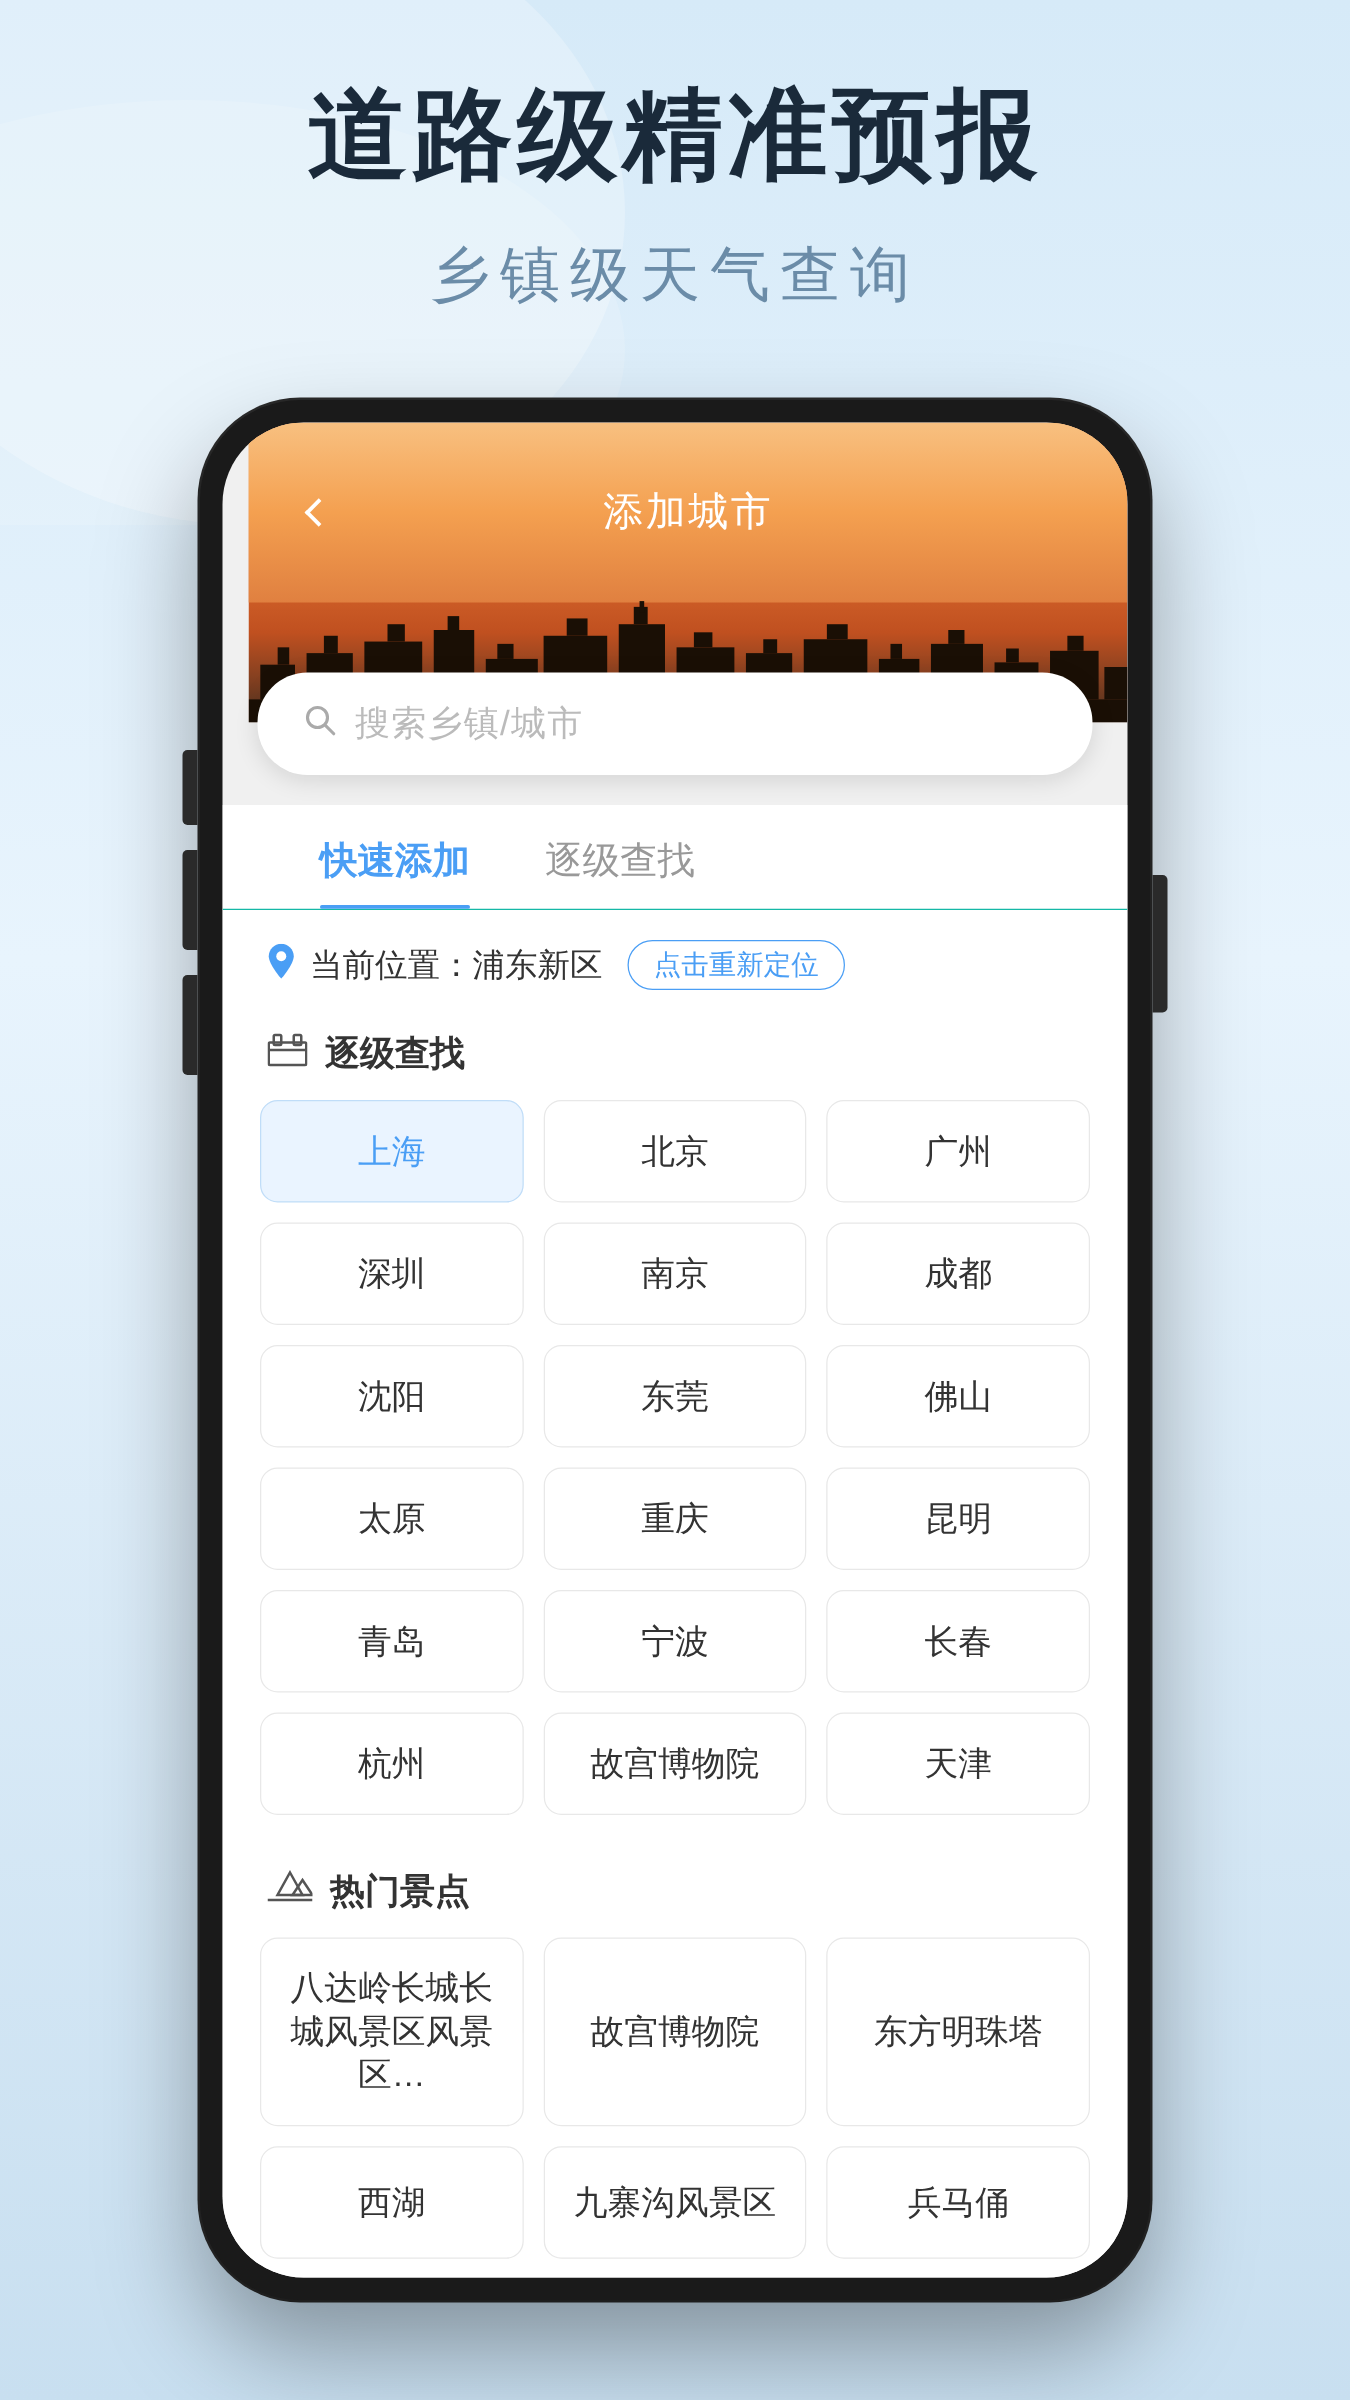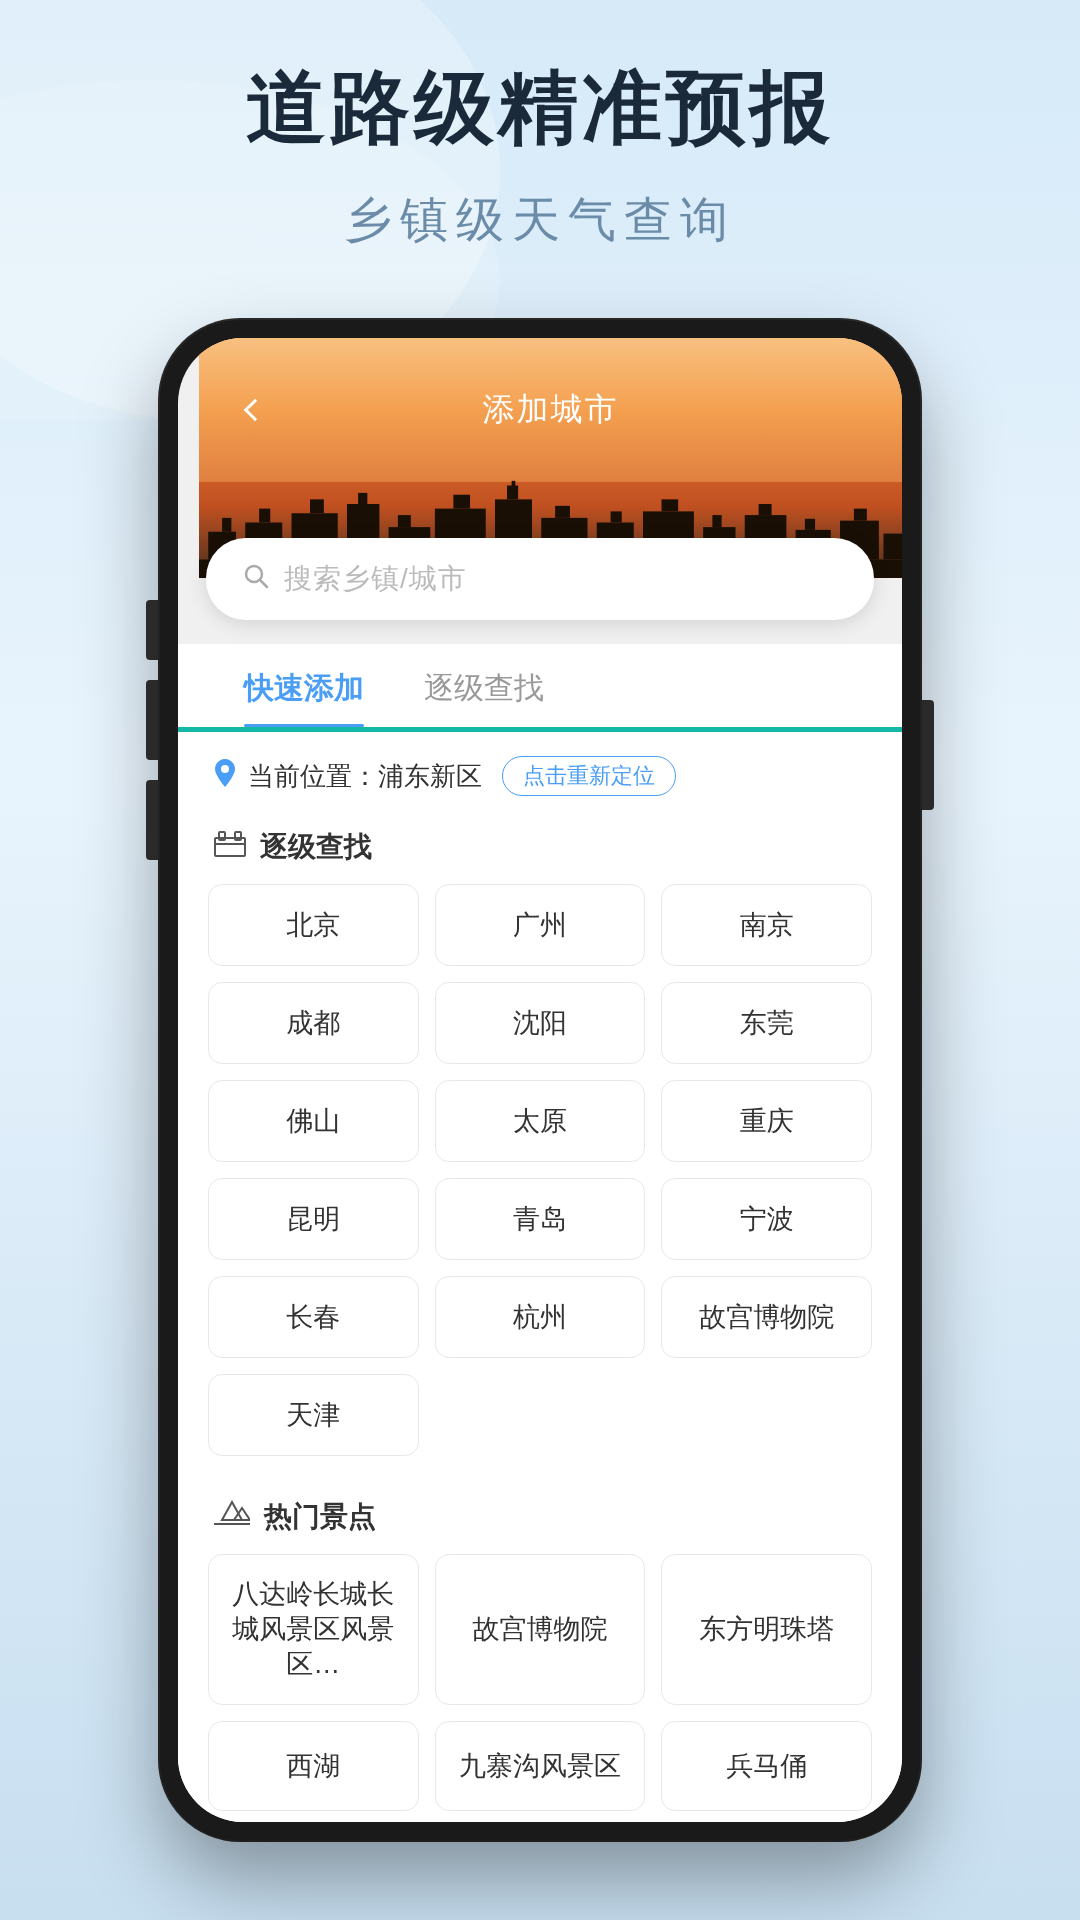--- a/index.html
+++ b/index.html
@@ -223,22 +223,22 @@
       background: white;
       flex: 1;
       margin-top: 24px;
       border-radius: 0;
       padding: 0 0 30px 0;
     }
 
     
     .tabs {
       display: flex;
-      padding: 0 36px;
-      border-bottom: 5px solid #14b8a6;
+      padding: 0 48px;
+      border-bottom: 1px solid #14b8a6;
     }
     .tab {
       padding: 24px 30px 18px;
       font-size: 30px;
       cursor: pointer;
       position: relative;
       color: #999;
     }
     .tab.active {
       color: #4a9ef5;
@@ -453,25 +453,31 @@
               <rect x="1" y="8" width="30" height="18" rx="1" stroke="#555" stroke-width="2" fill="none"></rect>
               <rect x="5" y="2" width="6" height="8" rx="1" fill="none" stroke="#555" stroke-width="2"></rect>
               <rect x="21" y="2" width="6" height="8" rx="1" fill="none" stroke="#555" stroke-width="2"></rect>
               <line x1="1" y1="14" x2="31" y2="14" stroke="#555" stroke-width="2"></line>
             </svg>
           </span>
           <span>逐级查找</span>
         </div>
 
         <div class="city-grid">
+          <div class="city-btn selected">
+            <span>上海</span>
+          </div>
           <div class="city-btn">
             <span>北京</span>
           </div>
           <div class="city-btn">
             <span>广州</span>
+          </div>
+          <div class="city-btn">
+            <span>深圳</span>
           </div>
           <div class="city-btn">
             <span>南京</span>
           </div>
           <div class="city-btn">
             <span>成都</span>
           </div>
           <div class="city-btn">
             <span>沈阳</span>
           </div>

